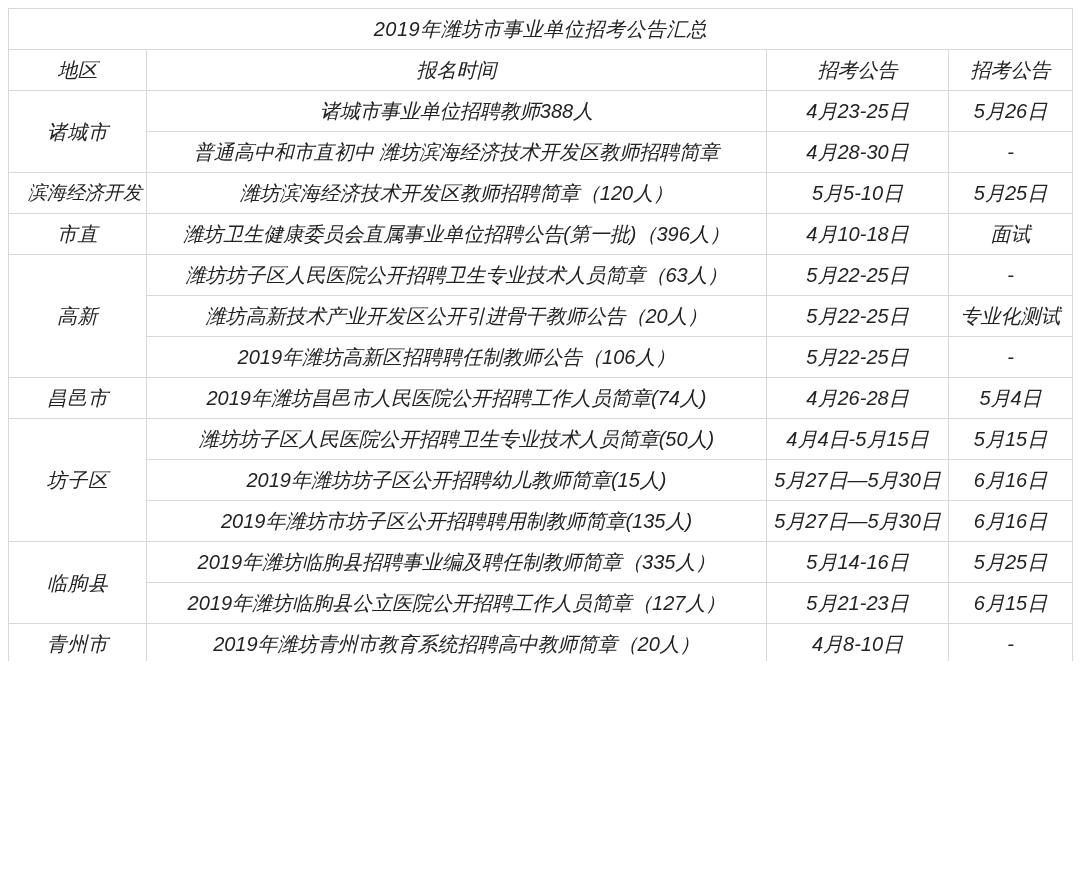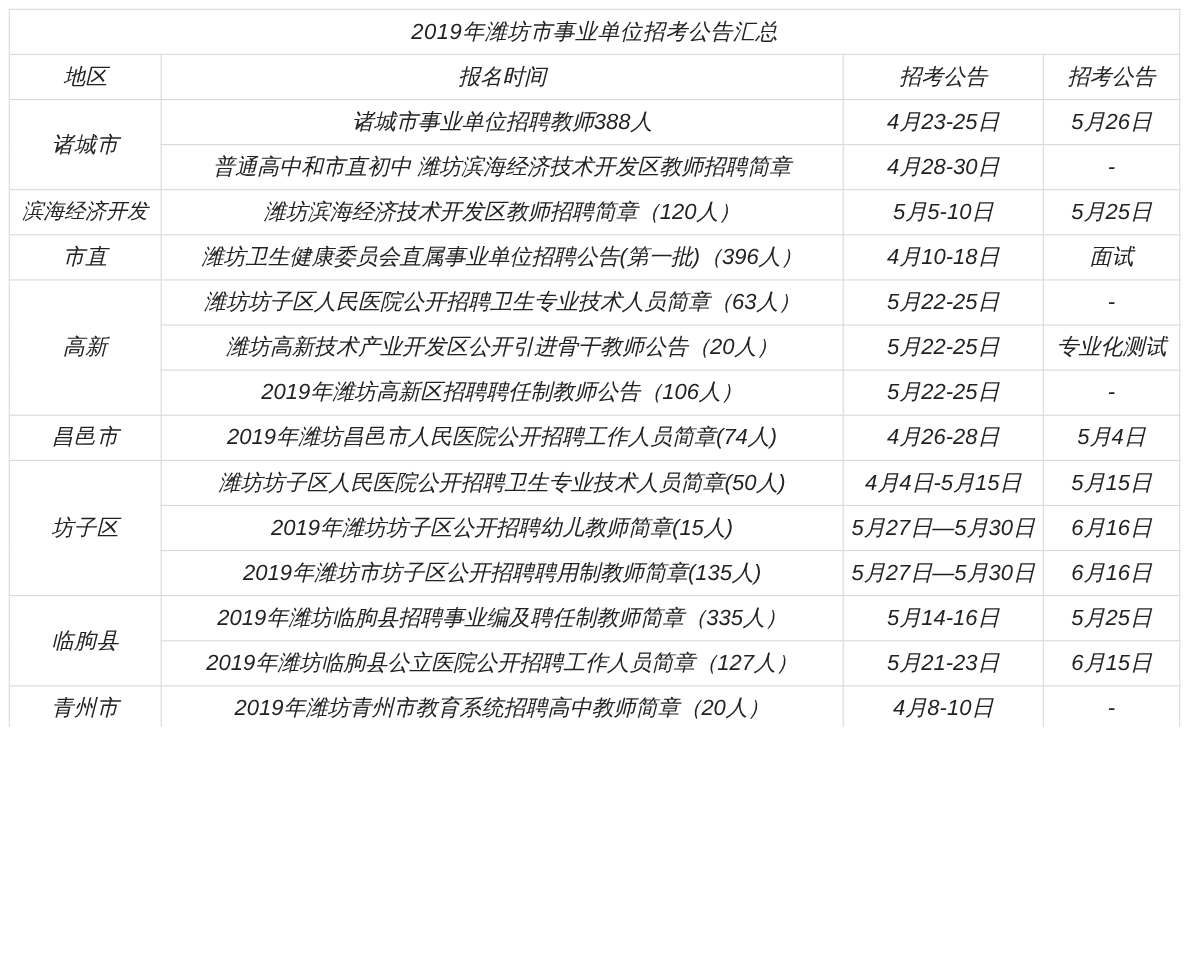--- a/index.html
+++ b/index.html
@@ -51,20 +51,21 @@
   }
   td.region-cell {
     font-size: 20px;
     color: #222222;
     letter-spacing: 0.5px;
     margin-top: 47px;
   }
   td.region-cell.narrow {
     font-size: 19px;
     letter-spacing: 0;
+    text-align: right;
   }
   td.link-cell {
     color: #ff0000;
     font-size: 20px;
     padding: 13px 6px;
     margin-top: 46px;
   }
   td.date-cell {
     font-size: 19px;
     color: #222222;

